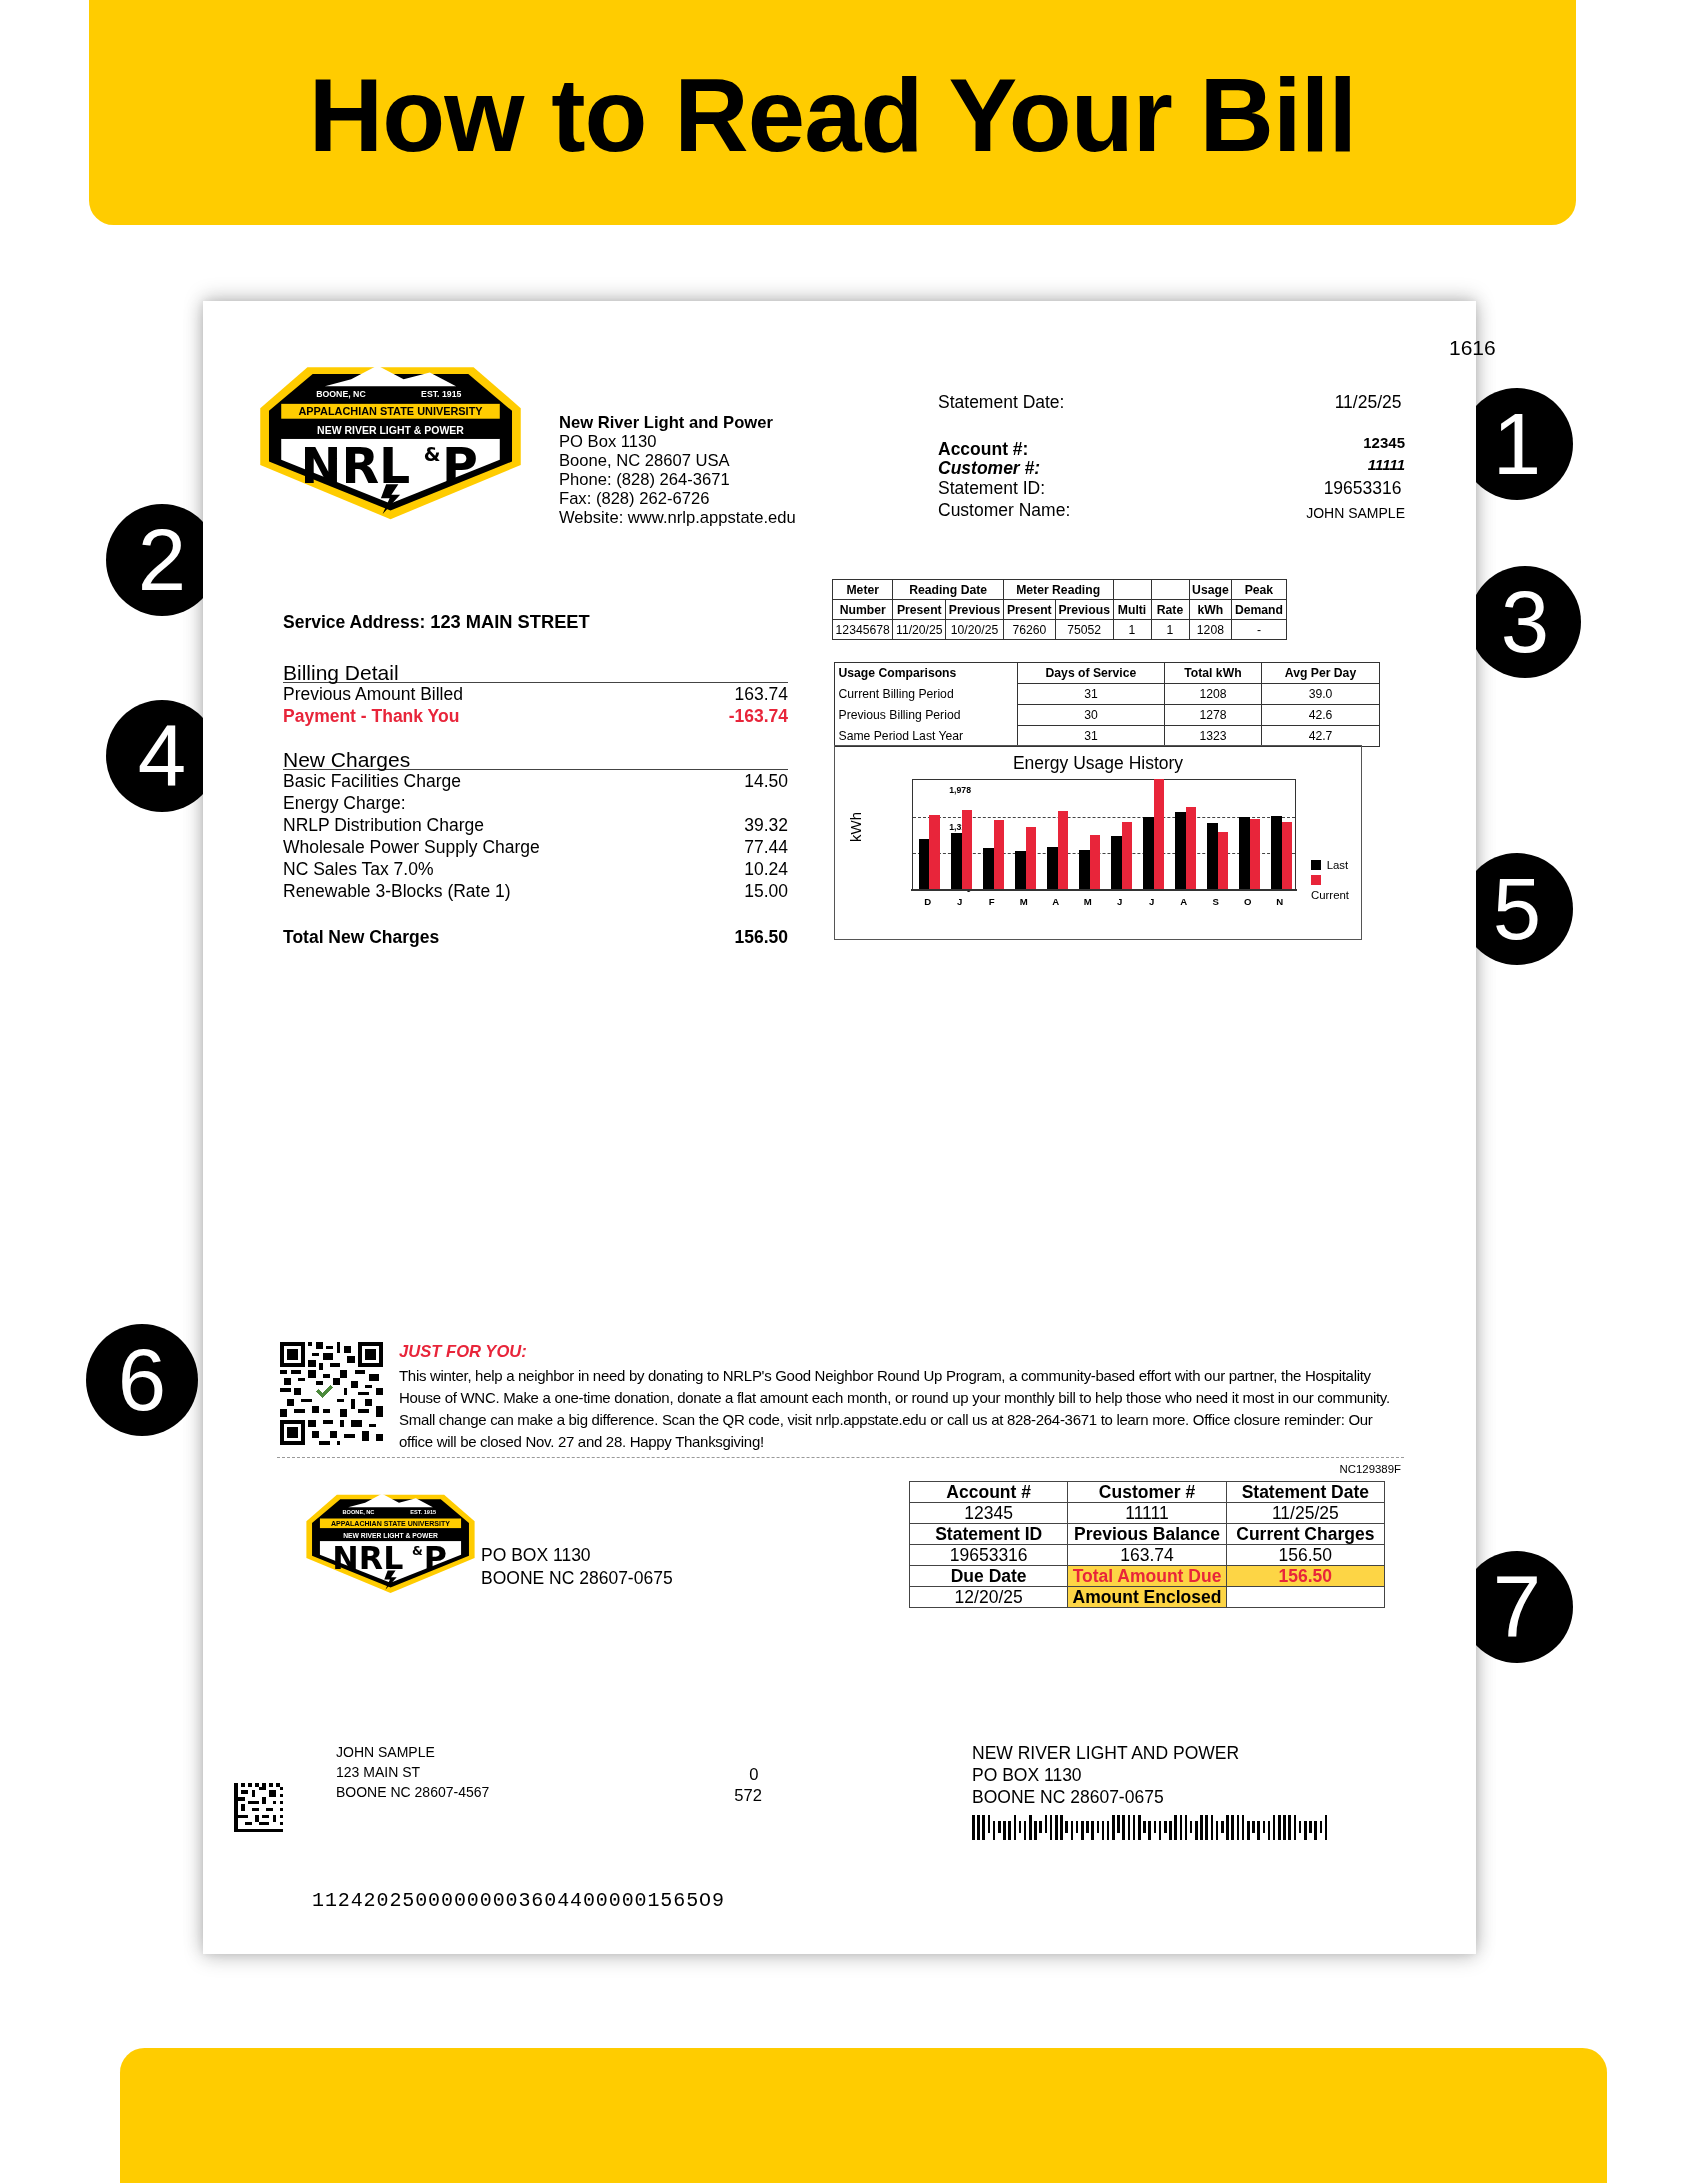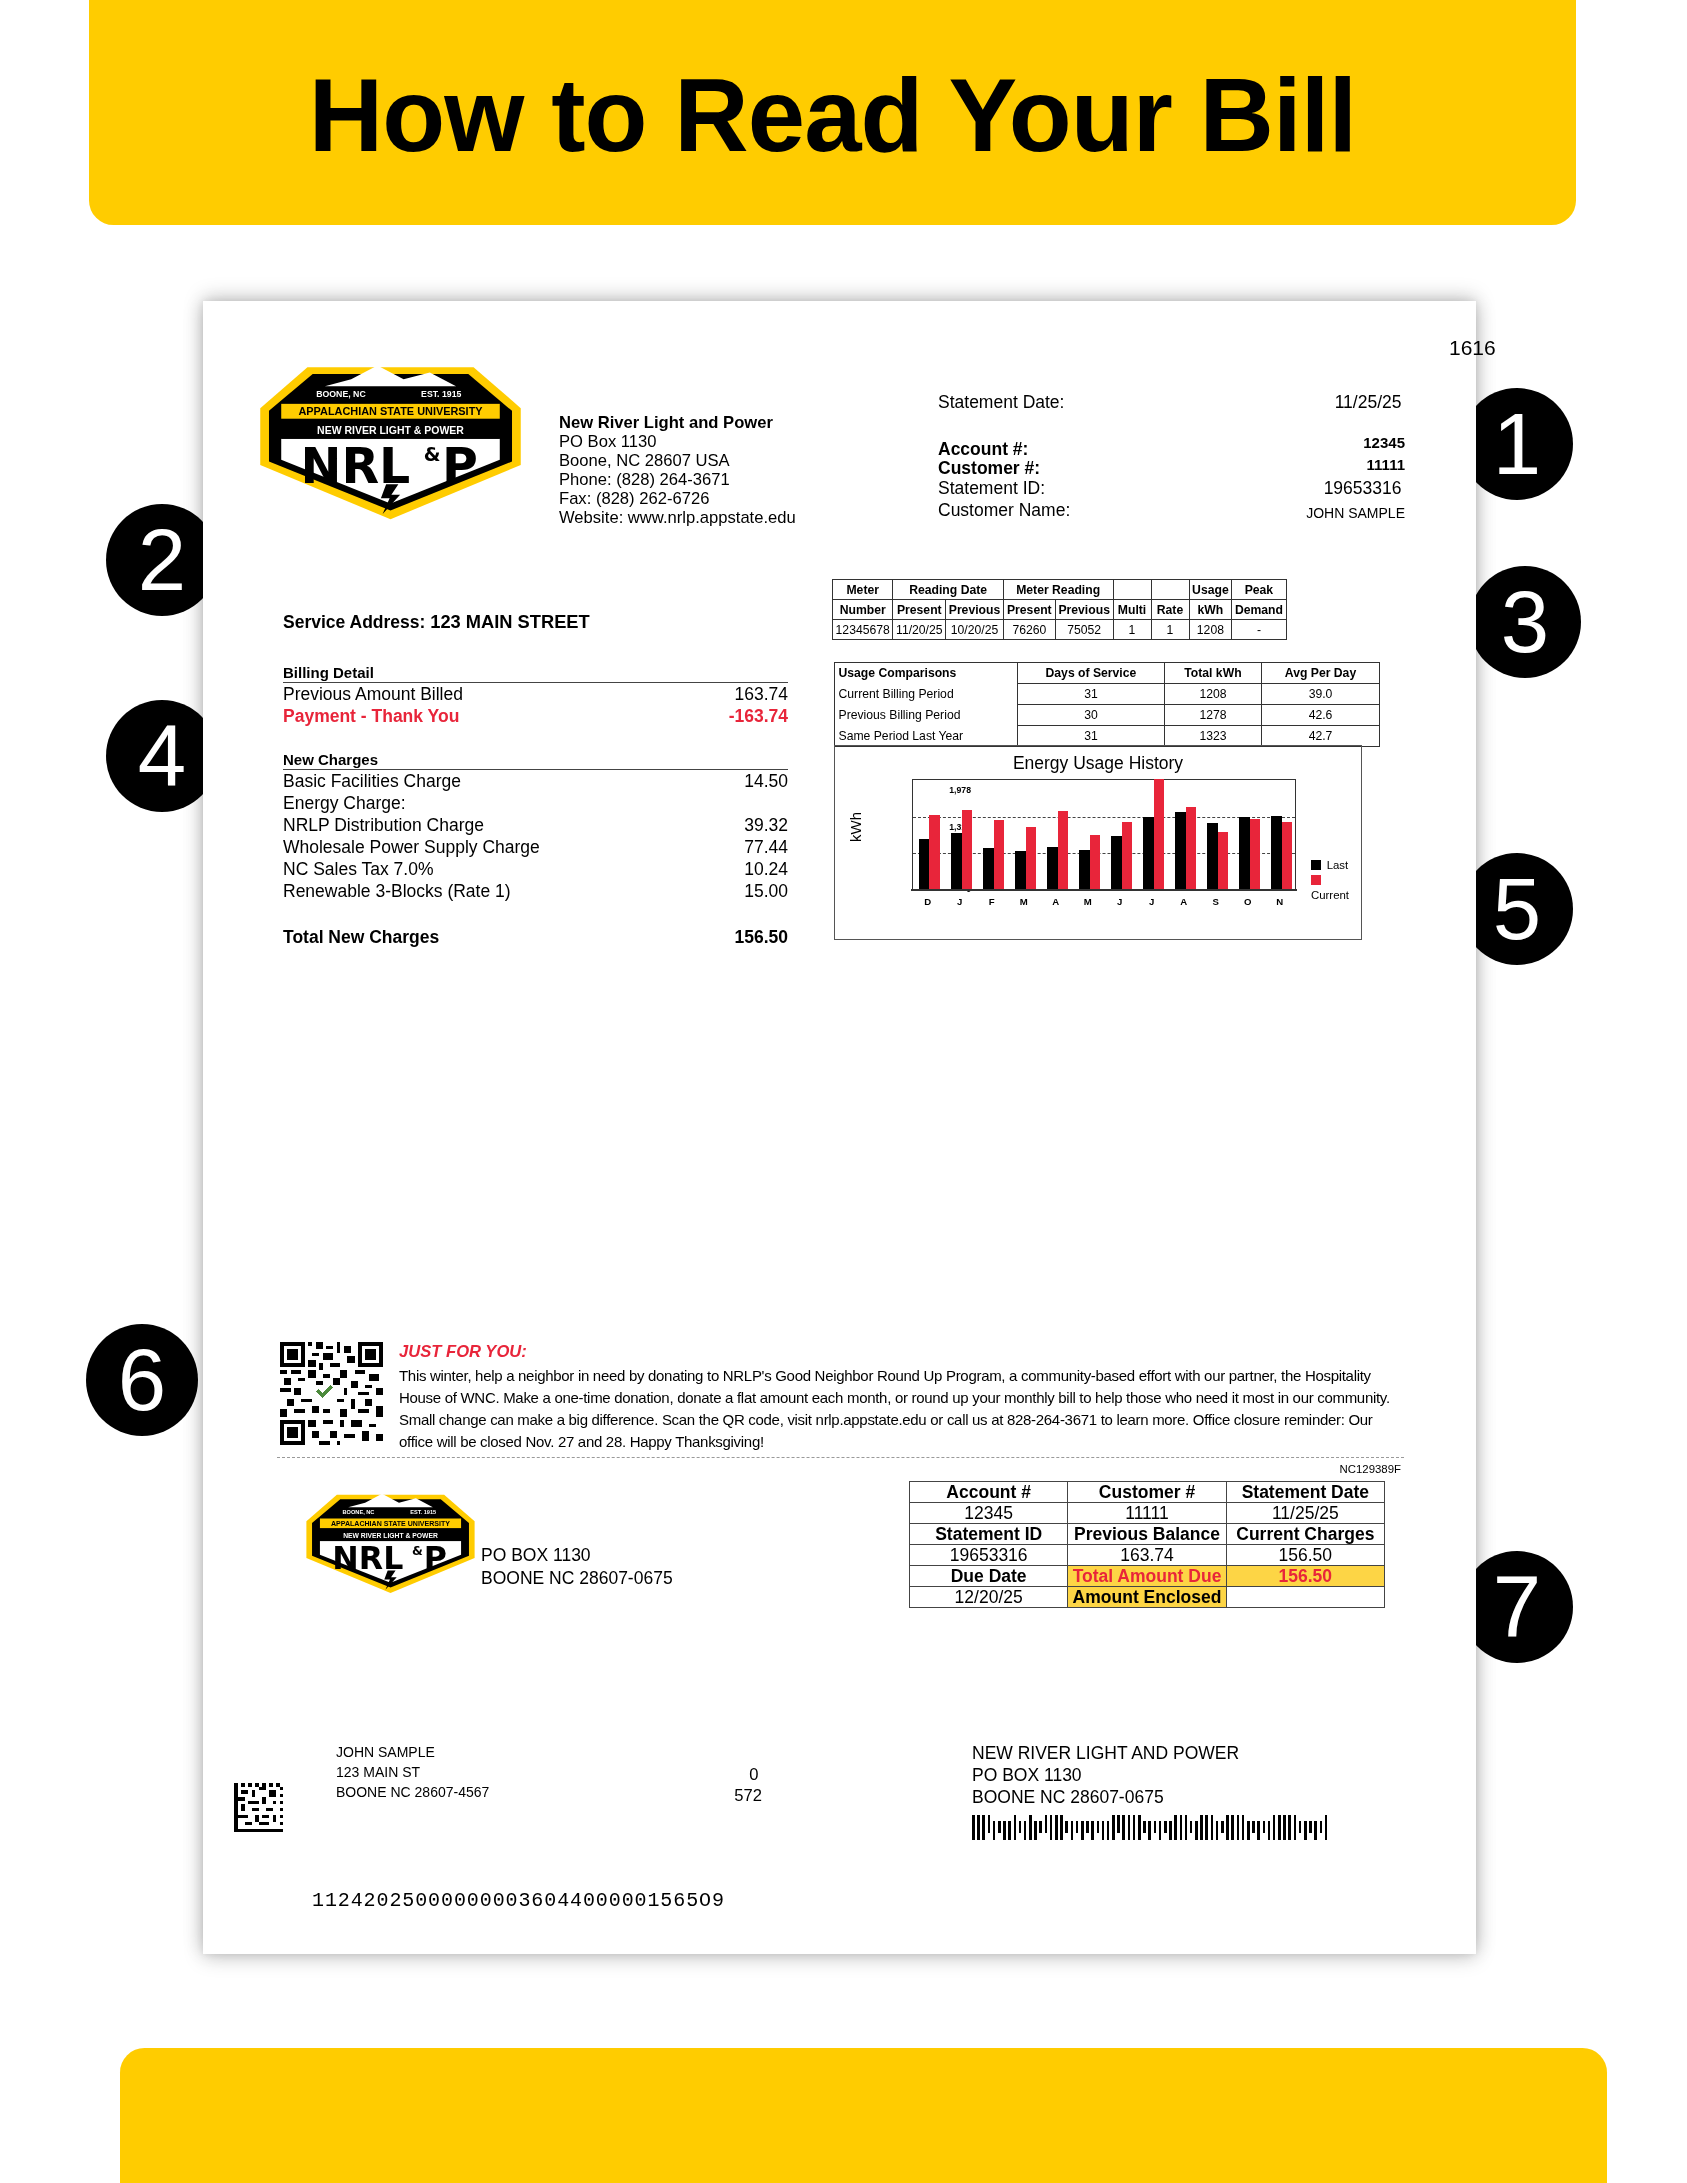--- a/index.html
+++ b/index.html
@@ -45,21 +45,21 @@
   .company { left: 356px; top: 112px; }
   .company div { font-size: 16.6px; line-height: 19px; }
 
   
   .stmt-row { position: absolute; left: 735px; width: 467px; display: flex; justify-content: space-between; font-size: 17.5px; gap: 24px; }
 
   
   .billing { position: absolute; left: 80px; top: 310px; width: 505px; }
   .billing .svc { font-size: 17.5px; font-weight: bold; margin-bottom: 30px; }
   .billing .svc span.val { font-size: 18.3px; }
-  .sec-title { font-size: 15px; font-weight: bold; line-height: 19px; border-bottom: 1.7px solid #444; }
+  .sec-title { font-size: 21px; font-weight: normal; line-height: 19px; border-bottom: 1.7px solid #444; }
   .line { display: flex; justify-content: space-between; font-size: 17.5px; line-height: 22px; }
   .totals { text-align: right; font-size: 16.6px; line-height: 21px; }
 
   
   table { border-collapse: collapse; }
   .meter-table { position: absolute; left: 629px; top: 278px; }
   .meter-table td { border: 1.3px solid #333; font-size: 12.2px; text-align: center; padding: 1.7px 2.6px; height: 20px; white-space: nowrap; }
   .meter-table tr.h td { font-weight: bold; }
 
   .usage-table { position: absolute; left: 631px; top: 361px; width: 546px; border: 1.7px solid #333; }
@@ -160,21 +160,21 @@
   </div>
 
   <div class="stmt-row" style="top:91px;">
     <span>Statement Date:</span>
     <span style="padding-right:3.5px;">11/25/25</span>
   </div>
   <div class="stmt-row" style="top:133px; font-weight:bold;">
     <span style="margin-top:5.2px;">Account #:</span>
     <span style="font-size:15px;">12345</span>
   </div>
-  <div class="stmt-row" style="top:155px; font-weight:bold;">
+  <div class="stmt-row" style="top:155px; font-weight:bold;font-style:italic;">
     <span style="margin-top:1.7px;">Customer #:</span>
     <span style="font-size:15px;">11111</span>
   </div>
   <div class="stmt-row" style="top:177px;">
     <span>Statement ID:</span>
     <span style="padding-right:3.5px;">19653316</span>
   </div>
   <div class="stmt-row" style="top:199px;">
     <span>Customer Name:</span>
     <span style="font-size:14px; margin-top:5.2px;">JOHN SAMPLE</span>

